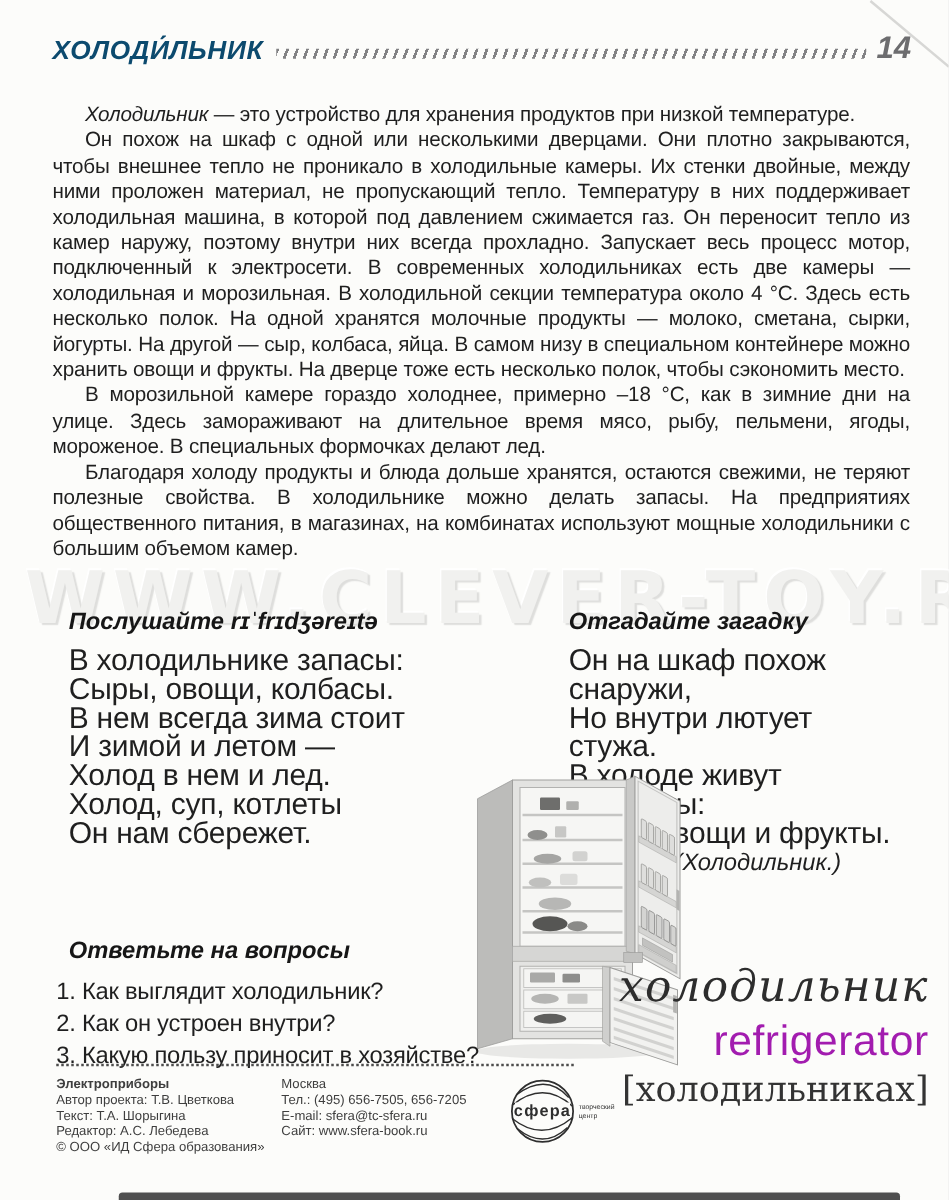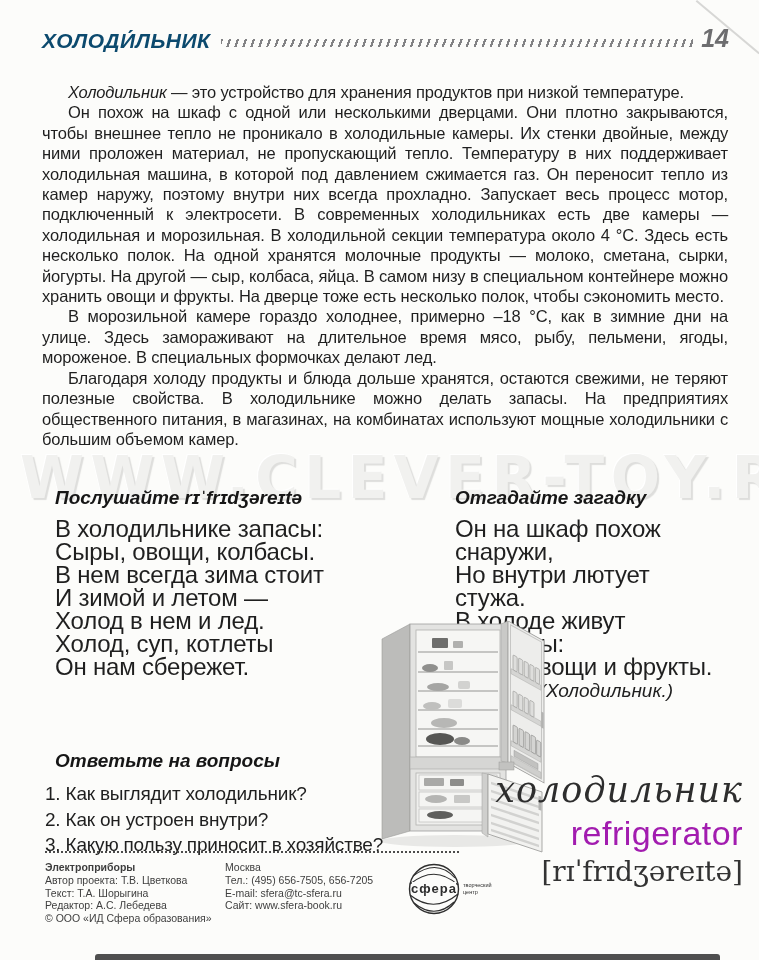--- a/index.html
+++ b/index.html
@@ -212,21 +212,21 @@
   <div class="questions">
     <div class="sec-head">Ответьте на вопросы</div>
     <div class="line">1. Как выглядит холодильник?</div>
     <div class="line">2. Как он устроен внутри?</div>
     <div class="line">3. Какую пользу приносит в хозяйстве?</div>
   </div>
 
   <div class="vocab">
     <div class="vocab-ru">холодильник</div>
     <div class="vocab-en">refrigerator</div>
-    <div class="vocab-ipa">[rɪˈfrɪdʒəreɪtə]</div>
+    <div class="vocab-ipa">[холодильниках]</div>
   </div>
 
   <div class="footer-dots"></div>
   <div class="footer">
     <div class="f-col1">
       <div class="f-bold">Электроприборы</div>
       <div>Автор проекта: Т.В. Цветкова</div>
       <div>Текст: Т.А. Шорыгина</div>
       <div>Редактор: А.С. Лебедева</div>
       <div>© ООО «ИД Сфера образования»</div>

